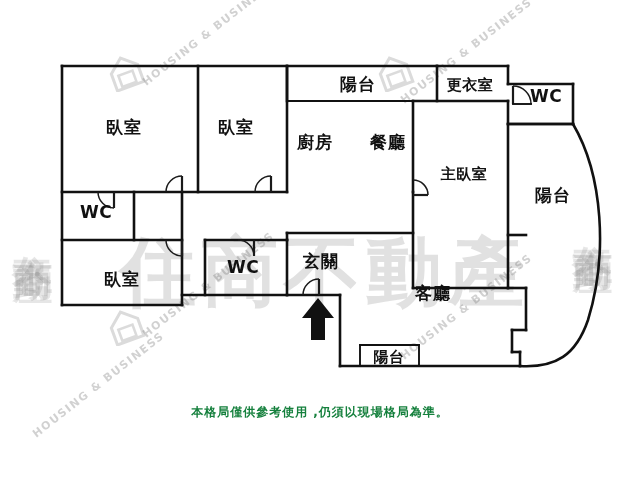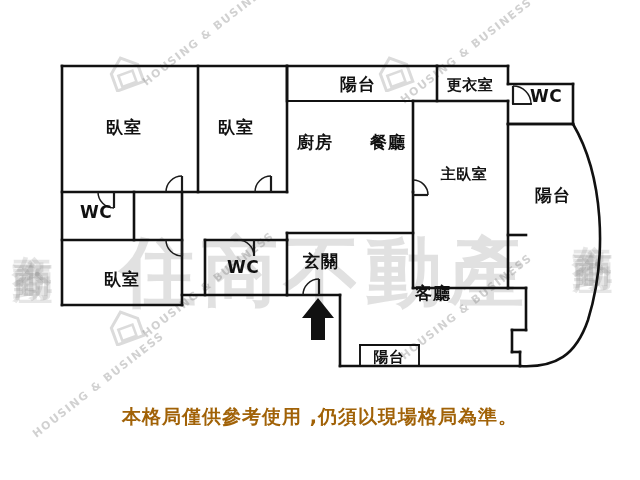--- a/index.html
+++ b/index.html
@@ -61,24 +61,24 @@
   .label-cjk-sm { font-size: 15px; letter-spacing: 0.5px; }
   .label-latin { font-size: 17px; letter-spacing: 0.5px; font-weight: 700; }
   .entry-arrow { fill: #111111; stroke: none; }
 
   .caption {
     position: absolute;
     left: 0;
     top: 404px;
     width: 640px;
     text-align: center;
-    color: #a16207;
-    font-family: "DejaVu Sans", "Liberation Sans", sans-serif;
-    font-weight: 700;
-    font-size: 19px;
+    color: #15803d;
+    font-family: "DejaVu Sans", "Liberation Sans", sans-serif;
+    font-weight: 700;
+    font-size: 12px;
     letter-spacing: 1px;
     white-space: nowrap;
   }
 
   
   #watermarks {
     position: absolute;
     left: 0; top: 0;
     width: 640px; height: 480px;
     pointer-events: none;

